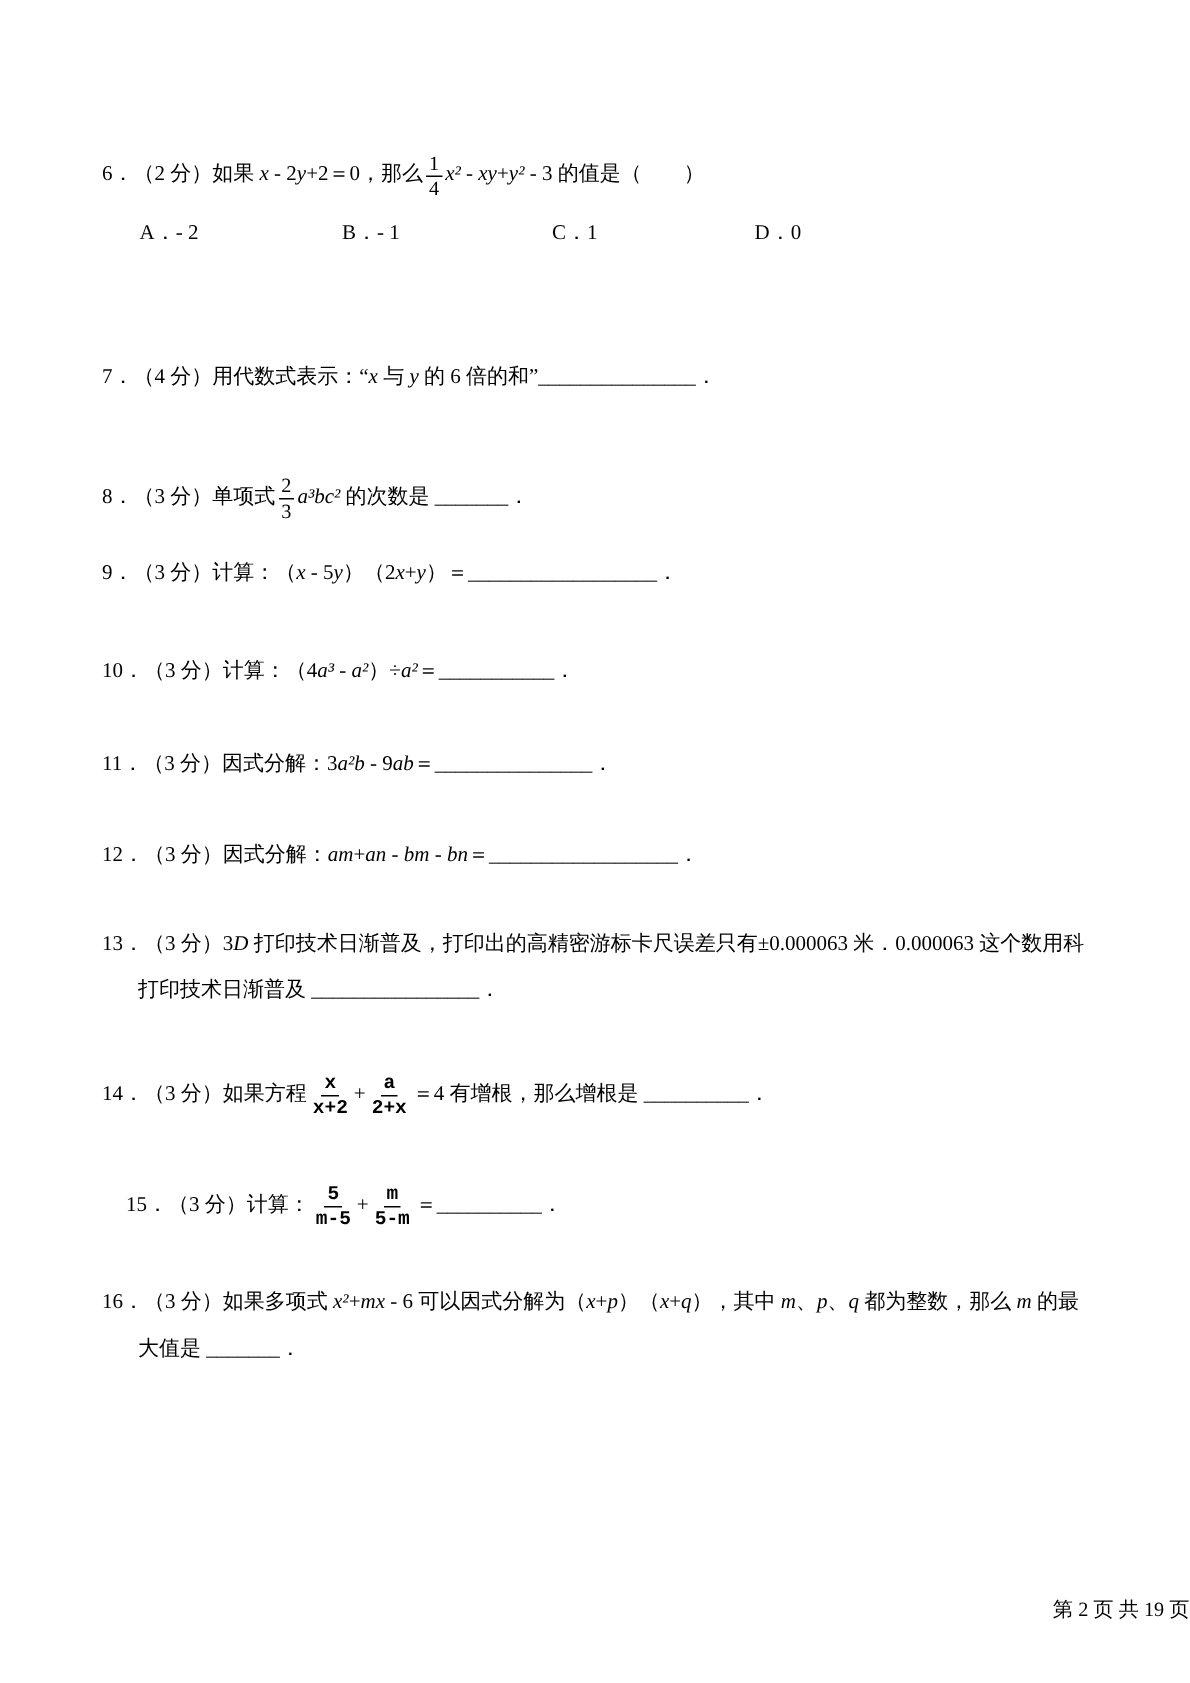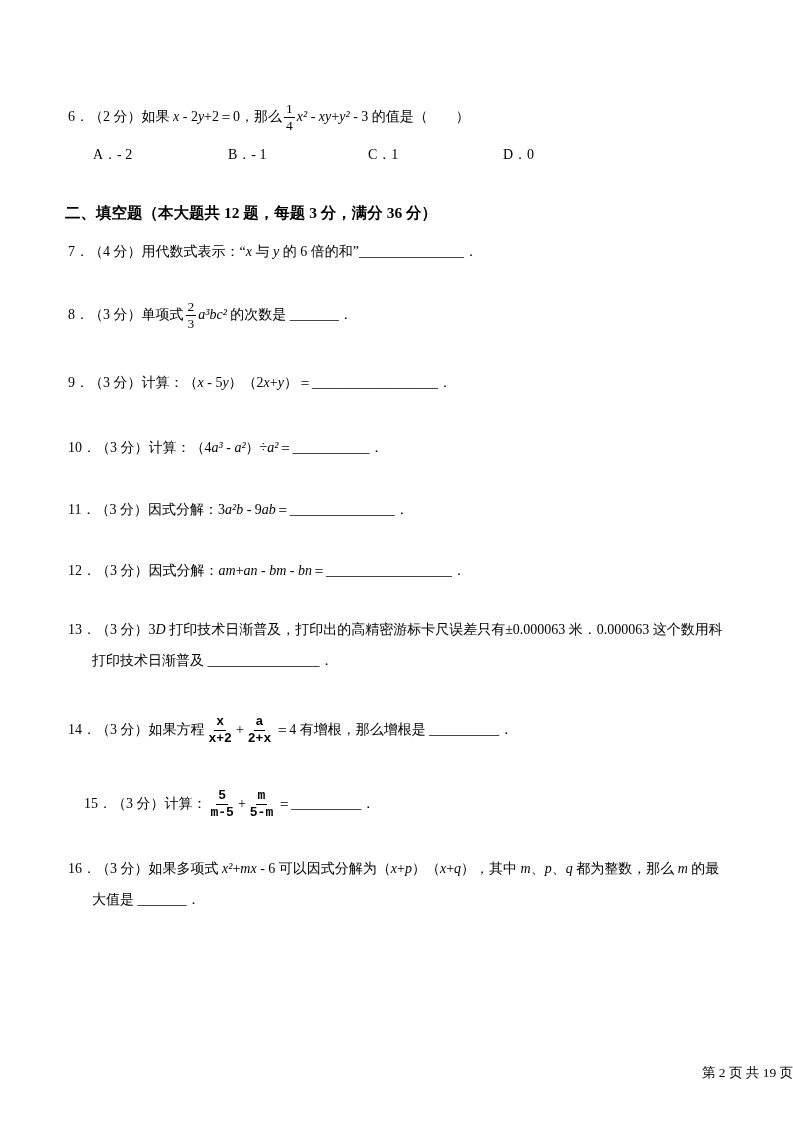--- a/index.html
+++ b/index.html
@@ -68,25 +68,24 @@
 <div class="page">
 
   <div class="line" style="top:95px; left:68px; height:44px;"><span class="seg-t">6．（2 分）如果 </span><span class="seg-i">x</span><span class="seg-t"> - 2</span><span class="seg-i">y</span><span class="seg-t">+2＝0，那么</span><span class="frac f"><span class="num">1</span><span class="den">4</span></span><span class="seg-i">x²</span><span class="seg-t"> - </span><span class="seg-i">xy</span><span class="seg-t">+</span><span class="seg-i">y²</span><span class="seg-t"> - 3 的值是（　　）</span></div>
   <div>
     <span class="option" style="top:146px; left:93px;">A．- 2</span>
     <span class="option" style="top:146px; left:228px;">B．- 1</span>
     <span class="option" style="top:146px; left:368px;">C．1</span>
     <span class="option" style="top:146px; left:503px;">D．0</span>
   </div>
 
-  <div class="section-header" style="top:203px; left:65px;">二、填空题（本大题共 12 题，每题 3 分，满分 36 分）</div>
 
   <div class="line" style="top:241px; left:68px; height:22px;"><span class="seg-t">7．（4 分）用代数式表示：“</span><span class="seg-i">x</span><span class="seg-t"> 与 </span><span class="seg-i">y</span><span class="seg-t"> 的 6 倍的和”</span><span class="seg-blank">_______________</span><span class="seg-t">．</span></div>
 
-  <div class="line" style="top:293px; left:68px; height:44px;"><span class="seg-t">8．（3 分）单项式</span><span class="frac f"><span class="num">2</span><span class="den">3</span></span><span class="seg-i">a³bc²</span><span class="seg-t"> 的次数是 </span><span class="seg-blank">_______</span><span class="seg-t">．</span></div>
+  <div class="line" style="top:310px; left:68px; height:44px;"><span class="seg-t">8．（3 分）单项式</span><span class="frac f"><span class="num">2</span><span class="den">3</span></span><span class="seg-i">a³bc²</span><span class="seg-t"> 的次数是 </span><span class="seg-blank">_______</span><span class="seg-t">．</span></div>
 
   <div class="line" style="top:372px; left:68px; height:22px;"><span class="seg-t">9．（3 分）计算：（</span><span class="seg-i">x</span><span class="seg-t"> - 5</span><span class="seg-i">y</span><span class="seg-t">）（2</span><span class="seg-i">x</span><span class="seg-t">+</span><span class="seg-i">y</span><span class="seg-t">）＝</span><span class="seg-blank">__________________</span><span class="seg-t">．</span></div>
 
   <div class="line" style="top:437px; left:68px; height:22px;align-items:center;"><span class="seg-t">10．（3 分）计算：（4</span><span class="seg-i">a³</span><span class="seg-t"> - </span><span class="seg-i">a²</span><span class="seg-t">）÷</span><span class="seg-i">a²</span><span class="seg-t">＝</span><span class="seg-blank">___________</span><span class="seg-t">．</span></div>
 
   <div class="line" style="top:499px; left:68px; height:22px;"><span class="seg-t">11．（3 分）因式分解：3</span><span class="seg-i">a²b</span><span class="seg-t"> - 9</span><span class="seg-i">ab</span><span class="seg-t">＝</span><span class="seg-blank">_______________</span><span class="seg-t">．</span></div>
 
   <div class="line" style="top:560px; left:68px; height:22px;"><span class="seg-t">12．（3 分）因式分解：</span><span class="seg-i">am</span><span class="seg-t">+</span><span class="seg-i">an</span><span class="seg-t"> - </span><span class="seg-i">bm</span><span class="seg-t"> - </span><span class="seg-i">bn</span><span class="seg-t">＝</span><span class="seg-blank">__________________</span><span class="seg-t">．</span></div>
 
   <div>

